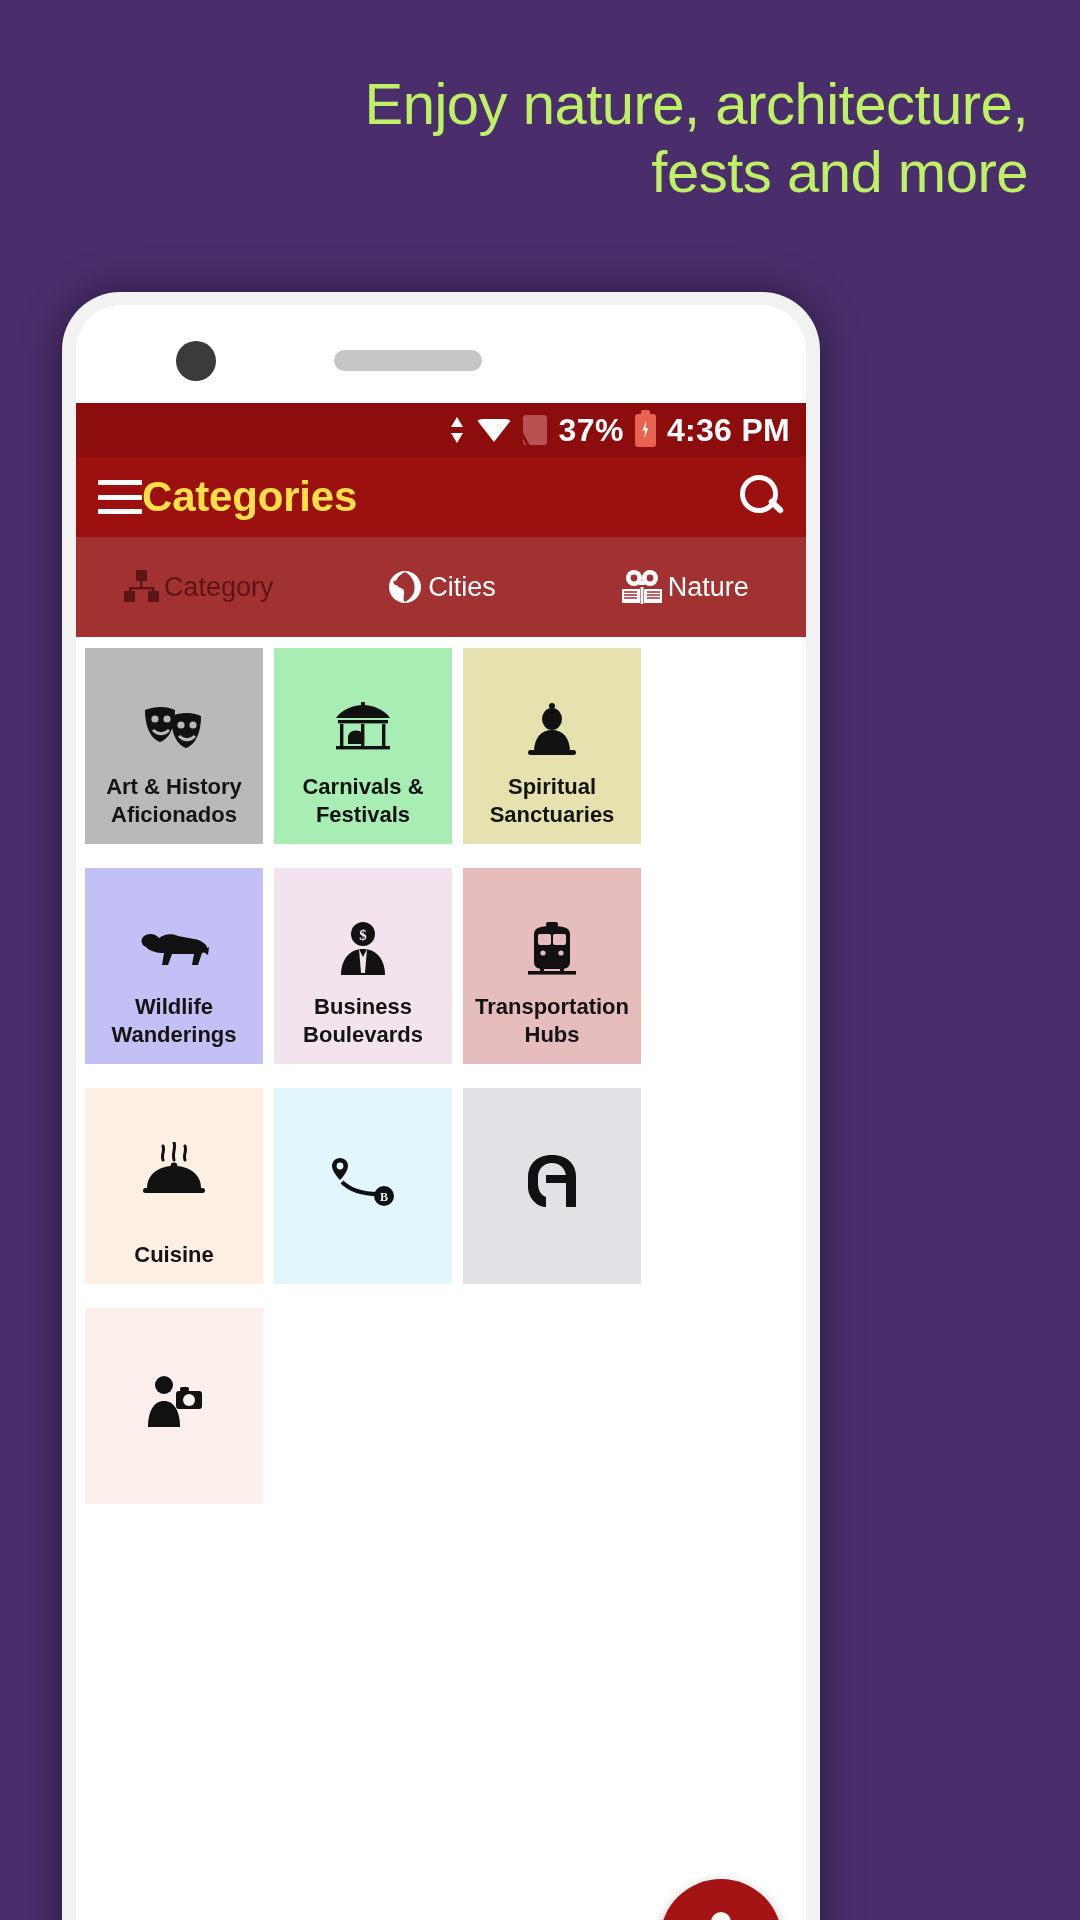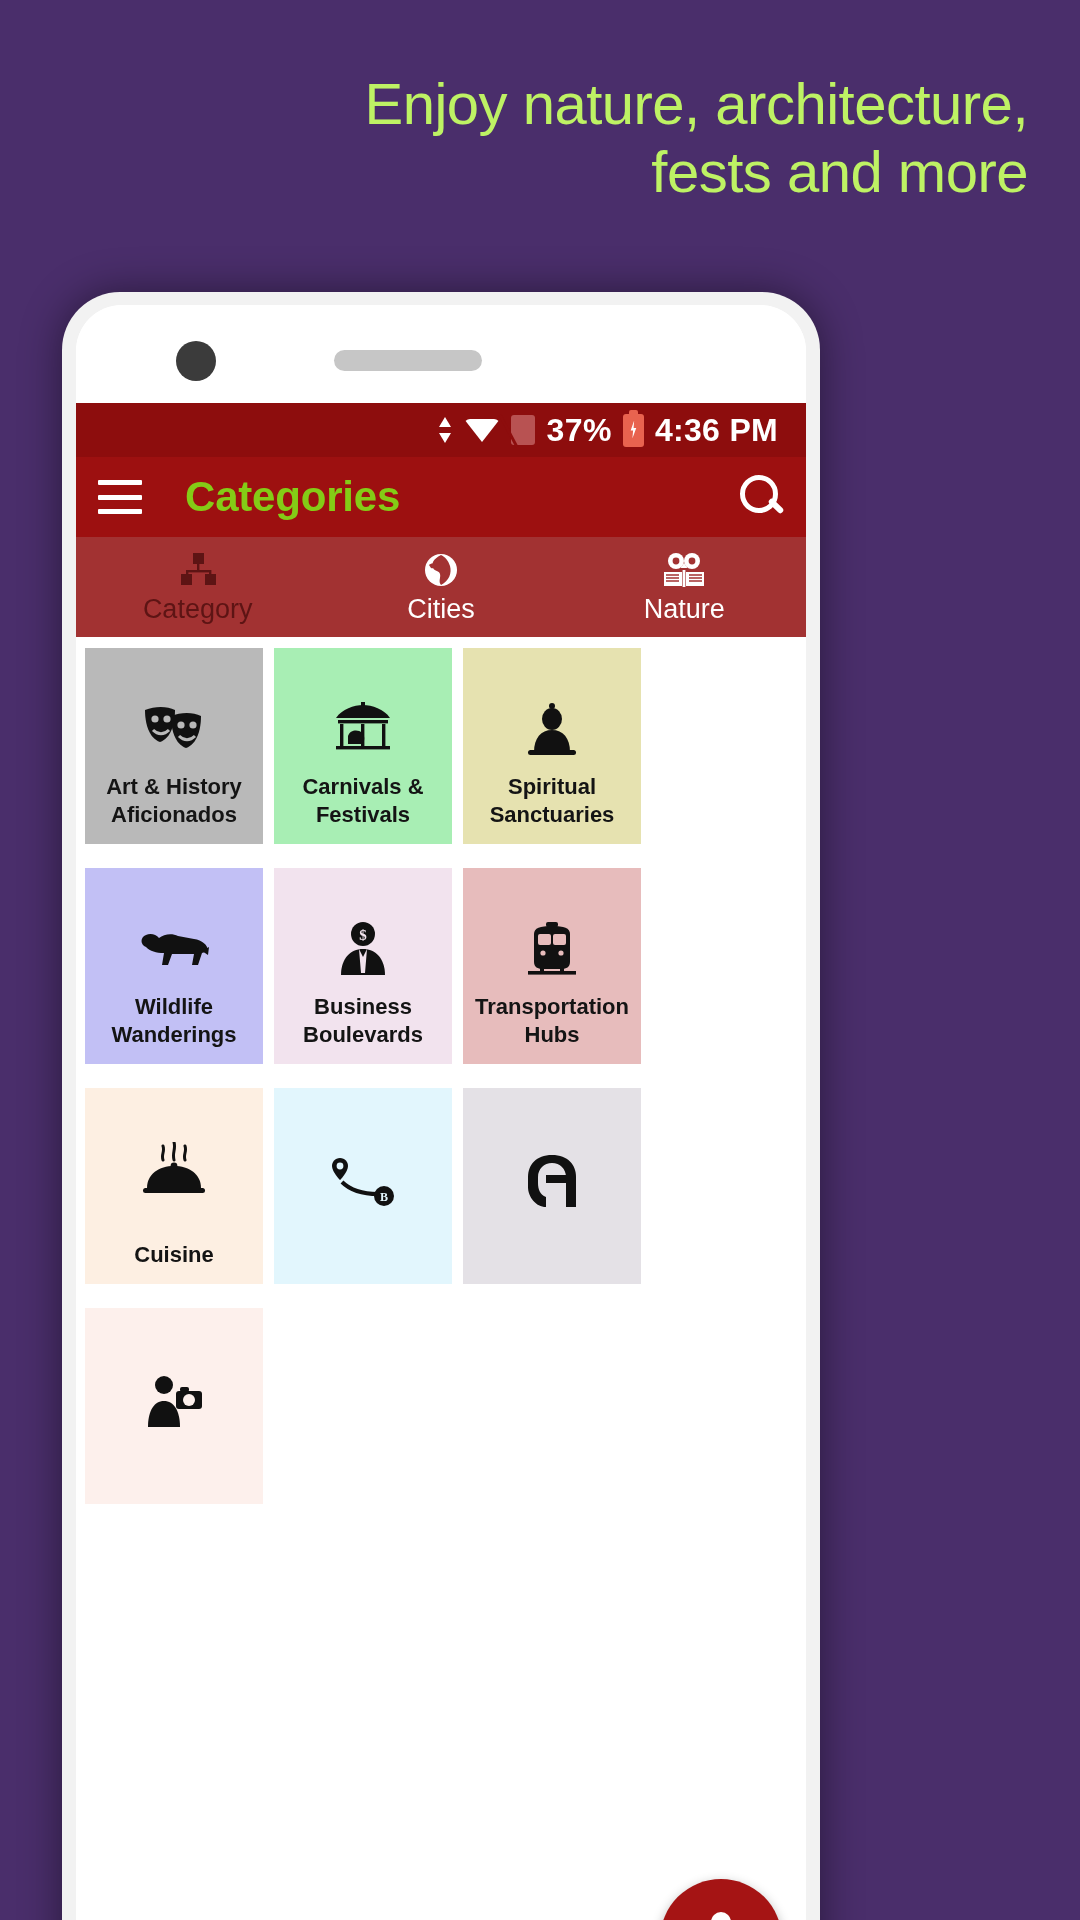--- a/index.html
+++ b/index.html
@@ -75,21 +75,21 @@
     overflow:hidden;
   }
 
   
   .statusbar {
     height:54px;
     background:#8d0d0d;
     display:flex;
     align-items:center;
     justify-content:flex-end;
-    padding-right:28px;
+    padding-right:16px;
     gap:11px;
   }
   .sb-updown { width:16px; height:26px; position:relative; }
   .sb-updown:before, .sb-updown:after {
     content:""; position:absolute; left:2px;
     border-left:6px solid transparent;
     border-right:6px solid transparent;
   }
   .sb-updown:before { top:0; border-bottom:10px solid #fff; }
   .sb-updown:after { bottom:0; border-top:10px solid #fff; }
@@ -157,24 +157,23 @@
   }
   .hamburger {
     width:44px; height:34px;
     display:flex; flex-direction:column; justify-content:space-between;
     cursor:pointer;
   }
   .hamburger span {
     display:block; height:5px; background:#ffffff; border-radius:1px;
   }
   .toolbar-title {
-    color:#84cc16;
+    color:#fde047;
     font-size:42px;
     font-weight:700;
-    margin-left:43px;
     letter-spacing:-0.2px;
   }
   .search-icon {
     margin-left:auto;
     width:48px; height:48px;
     position:relative;
   }
   .search-icon:before {
     content:""; position:absolute;
     left:4px; top:2px;
@@ -193,21 +192,20 @@
 
   
   .tabs {
     height:100px;
     background:#a23232;
     display:flex;
   }
   .tab {
     flex:1;
     display:flex;
-    flex-direction:column;
     align-items:center;
     justify-content:center;
     gap:4px;
   }
   .tab-icon {
     height:40px;
     display:flex; align-items:center; justify-content:center;
   }
   .tab-label {
     font-size:27px;

